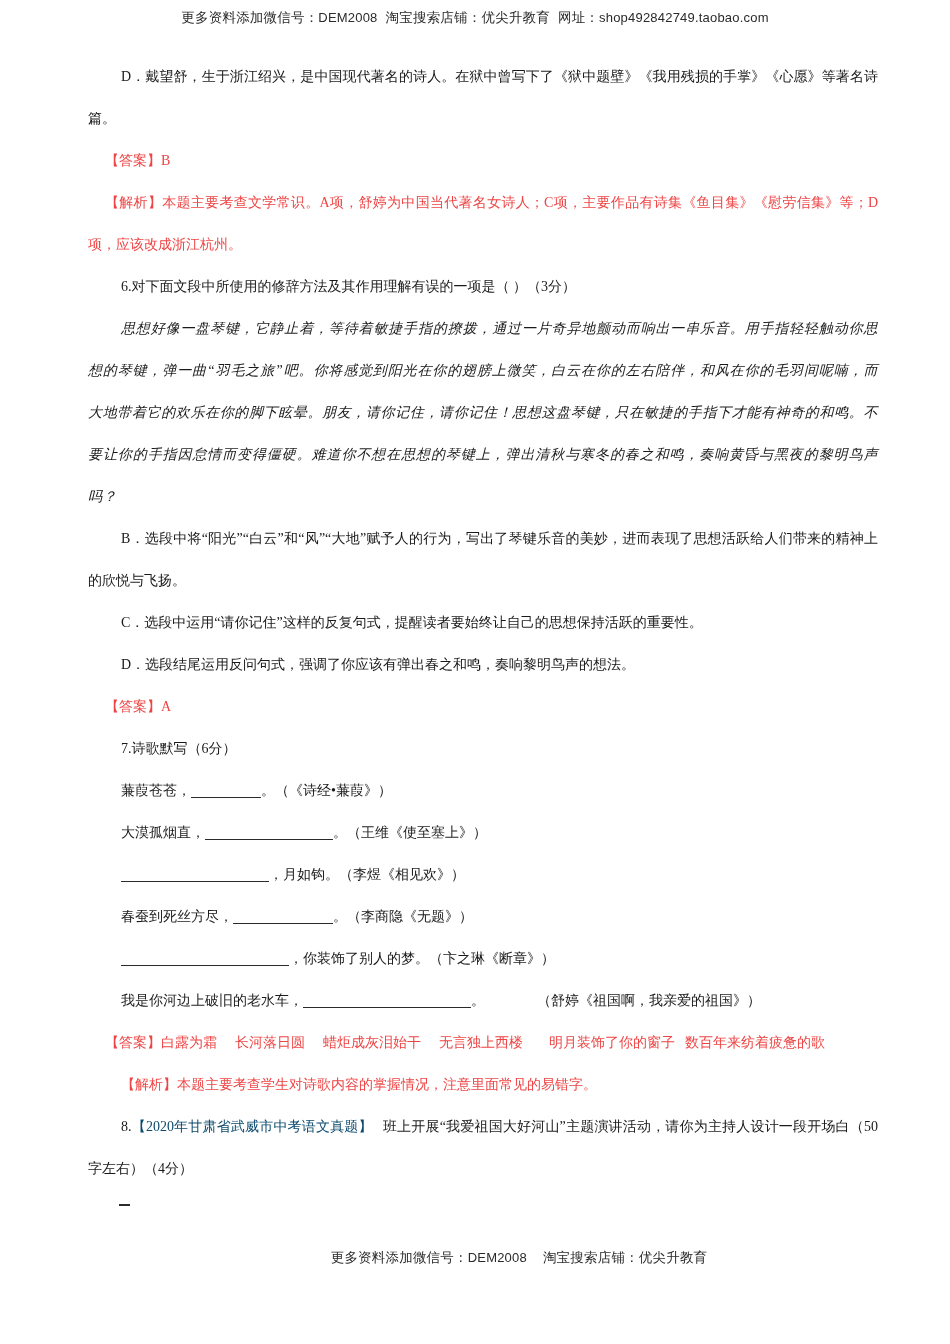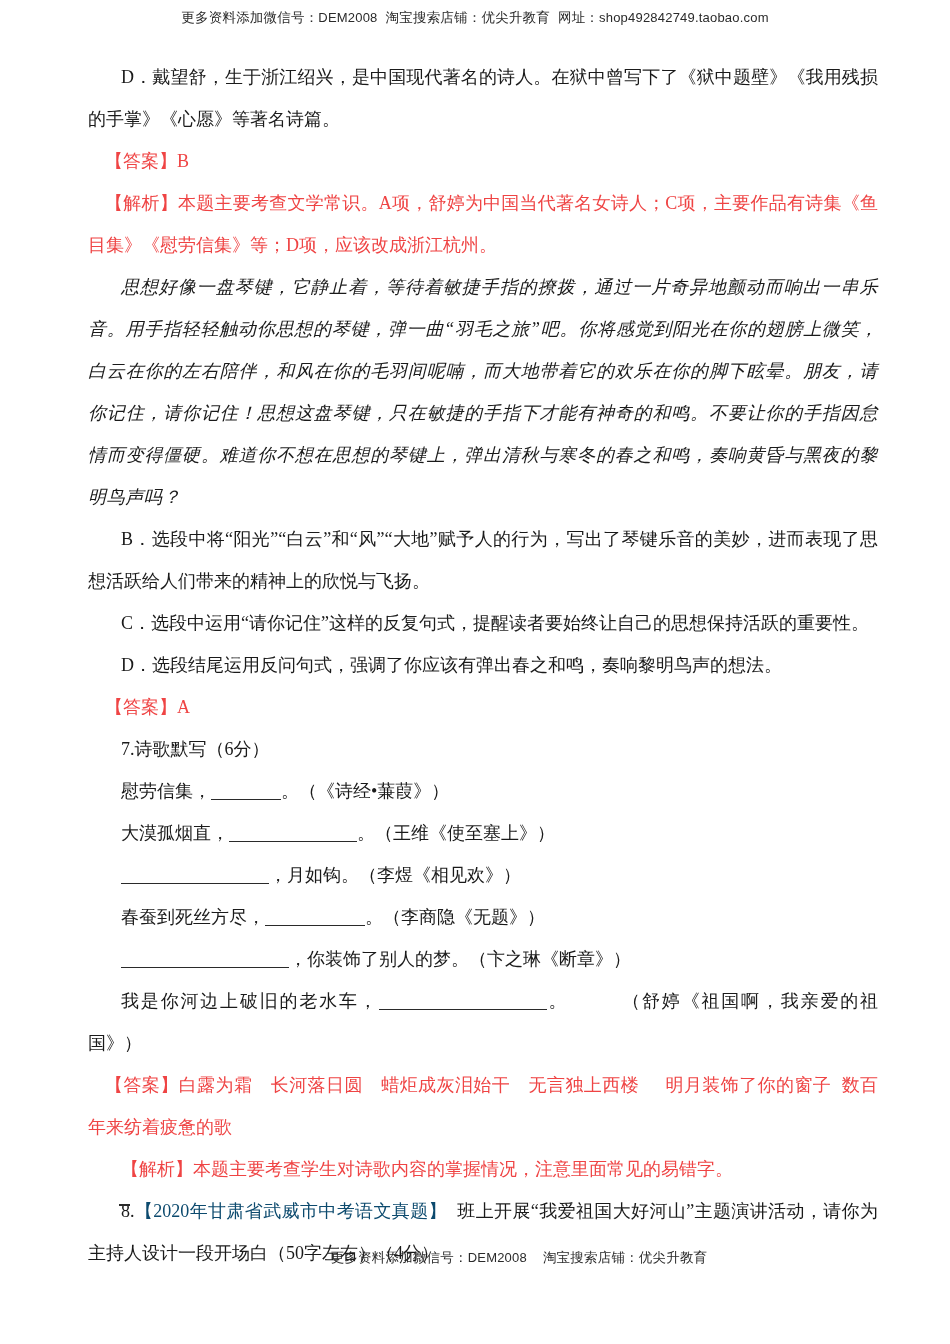--- a/index.html
+++ b/index.html
@@ -51,21 +51,21 @@
   .content {
     position: absolute;
     left: 88px;
     top: 56px;
     width: 790px;
   }
 
   p.line {
     margin: 0;
     padding: 0;
-    font-size: 18px;
+    font-size: 14px;
     line-height: 42px;
     text-align: justify;
     text-justify: inter-ideograph;
     white-space: normal;
   }
 
   
   .ind { text-indent: 33px; }
   .ind1 { text-indent: 17px; }
 
@@ -122,33 +122,34 @@
   </div>
 
   <div class="content">
 
     <p class="line song ind">D．戴望舒，生于浙江绍兴，是中国现代著名的诗人。在狱中曾写下了《狱中题壁》《我用残损的手掌》《心愿》等著名诗篇。</p>
 
     <p class="line song ind1"><span class="red">【答案】</span><span class="red">B</span></p>
 
     <p class="line song ind1"><span class="red">【解析】</span><span class="red">本题主要考查文学常识。A项，舒婷为中国当代著名女诗人；C项，主要作品有诗集《鱼目集》《慰劳信集》等；D项，应该改成浙江杭州。</span></p>
 
+    <p class="line song ind">6.对下面文段中所使用的修辞方法及其作用理解有误的一项是（      ）（3分）</p>
 
     <p class="line kai ind">思想好像一盘琴键，它静止着，等待着敏捷手指的撩拨，通过一片奇异地颤动而响出一串乐音。用手指轻轻触动你思想的琴键，弹一曲“羽毛之旅”吧。你将感觉到阳光在你的翅膀上微笑，白云在你的左右陪伴，和风在你的毛羽间呢喃，而大地带着它的欢乐在你的脚下眩晕。朋友，请你记住，请你记住！思想这盘琴键，只在敏捷的手指下才能有神奇的和鸣。不要让你的手指因怠情而变得僵硬。难道你不想在思想的琴键上，弹出清秋与寒冬的春之和鸣，奏响黄昏与黑夜的黎明鸟声吗？</p>
 
     <p class="line song ind">B．选段中将“阳光”“白云”和“风”“大地”赋予人的行为，写出了琴键乐音的美妙，进而表现了思想活跃给人们带来的精神上的欣悦与飞扬。</p>
     <p class="line song ind">C．选段中运用“请你记住”这样的反复句式，提醒读者要始终让自己的思想保持活跃的重要性。</p>
     <p class="line song ind">D．选段结尾运用反问句式，强调了你应该有弹出春之和鸣，奏响黎明鸟声的想法。</p>
 
     <p class="line song ind1"><span class="red">【答案】</span><span class="red">A</span></p>
 
 
     <p class="line song ind">7.诗歌默写（6分）</p>
 
-    <p class="line song ind"><span>慰劳信集，</span><span class="blank b-70"></span><span>。（《诗经•蒹葭》）</span></p>
+    <p class="line song ind"><span>蒹葭苍苍，</span><span class="blank b-70"></span><span>。（《诗经•蒹葭》）</span></p>
 
     <p class="line song ind"><span>大漠孤烟直，</span><span class="blank b-128"></span><span>。（王维《使至塞上》）</span></p>
 
     <p class="line song ind"><span></span><span class="blank b-148"></span><span>，月如钩。（李煜《相见欢》）</span></p>
 
     <p class="line song ind"><span>春蚕到死丝方尽，</span><span class="blank b-100"></span><span>。（李商隐《无题》）</span></p>
 
     <p class="line song ind"><span></span><span class="blank b-168"></span><span>，你装饰了别人的梦。（卞之琳《断章》）</span></p>
 
     <p class="line song ind"><span>我是你河边上破旧的老水车，</span><span class="blank b-168"></span><span>。</span><span class="sp-3"></span><span class="sp-3"></span><span>（舒婷《祖国啊，我亲爱的祖国》）</span></p>

